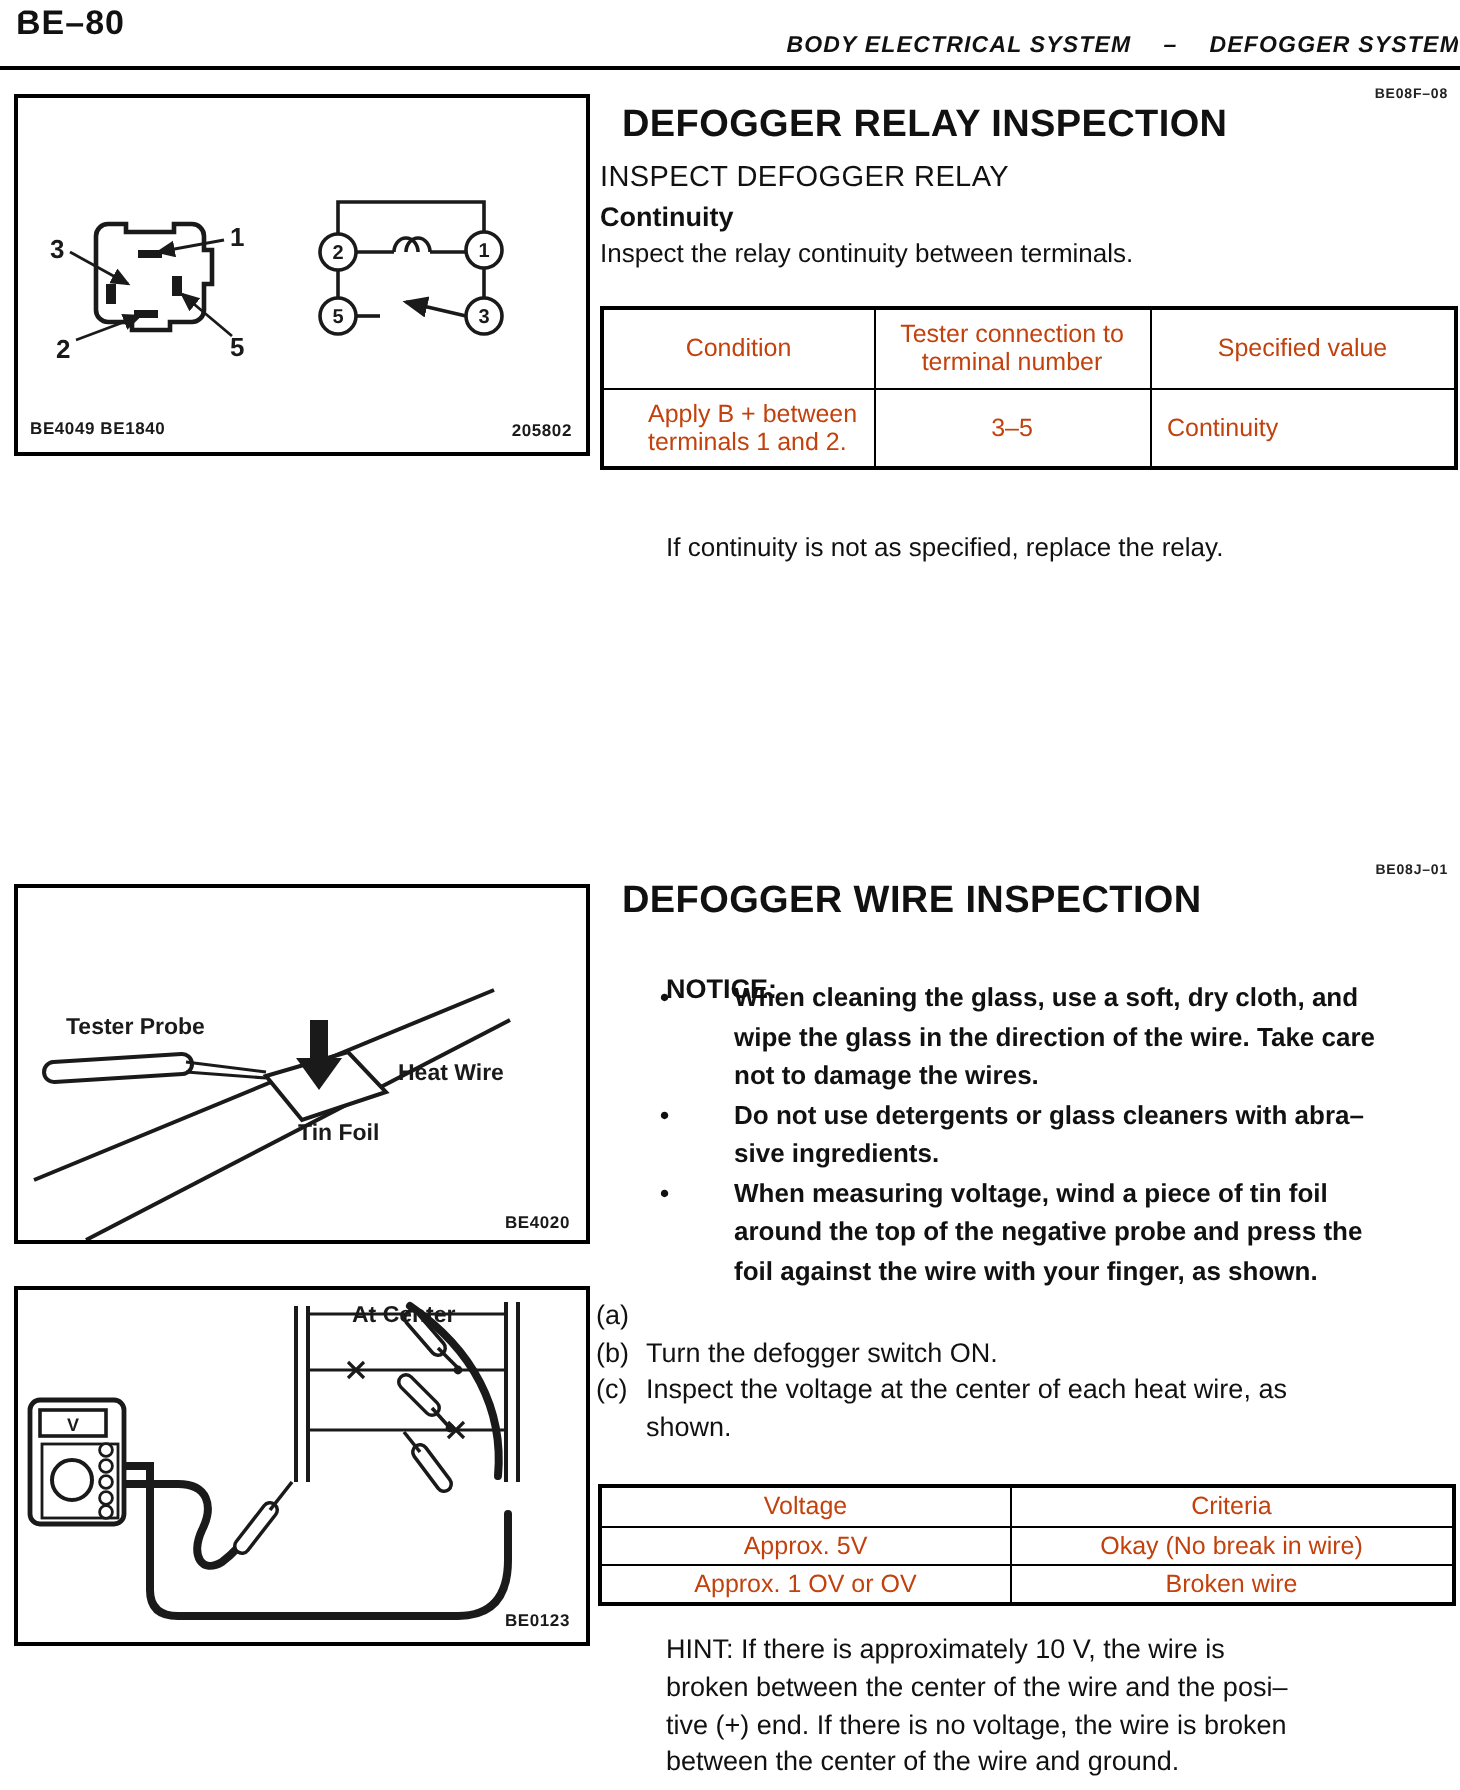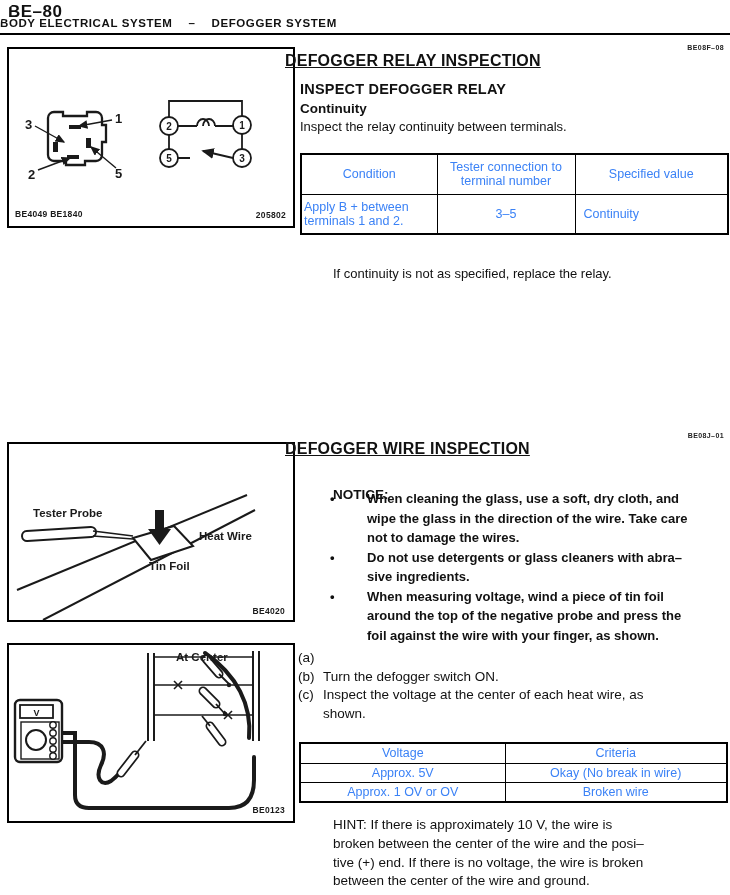--- a/index.html
+++ b/index.html
@@ -1,31 +1,31 @@
 <!DOCTYPE html>
 <html><head>
 <meta charset="utf-8">
 <style>
   html,body{margin:0;padding:0;background:#fff;}
   .page{position:relative;width:730px;height:895px;background:#fff;overflow:hidden;
         font-family:"Liberation Sans",sans-serif;color:#111;border-radius:28px;}
   .abs{position:absolute;}
   .page-num{left:8px;top:2px;font-size:17px;font-weight:bold;letter-spacing:.5px;}
-  .hdr{left:0;top:17px;width:730px;text-align:left;font-size:11.5px;font-weight:bold;letter-spacing:.6px;}
+  .hdr{left:0;top:17px;width:730px;text-align:right;font-size:11.5px;font-weight:bold;letter-spacing:.6px;font-style:italic;}
   .hdr .sep{display:inline-block;margin:0 16px;}
   .hdr-rule{left:0;top:33px;width:730px;height:2px;background:#000;}
   .figure{position:absolute;left:7px;width:288px;border:2px solid #000;background:#fff;box-sizing:border-box;}
   .sec-code{left:300px;width:424px;text-align:right;font-size:7px;font-weight:bold;letter-spacing:.4px;color:#222;}
-  .h1{left:285px;font-size:16px;font-weight:bold;letter-spacing:.2px;white-space:nowrap;text-decoration:underline;}
-  .h2{left:300px;font-size:14.5px;font-weight:bold;letter-spacing:.2px;white-space:nowrap;}
+  .h1{left:311px;font-size:19px;font-weight:bold;letter-spacing:.2px;white-space:nowrap;}
+  .h2{left:300px;font-size:14.5px;font-weight:normal;letter-spacing:.2px;white-space:nowrap;}
   .h3{left:300px;font-size:13.5px;font-weight:bold;white-space:nowrap;}
   .body-text{font-size:13px;white-space:nowrap;}
   .pre{white-space:pre-line;}
   table{border-collapse:collapse;table-layout:fixed;}
-  .dtable{position:absolute;left:300px;width:427px;border:2px solid #000;font-size:12.5px;color:#3b82f6;}
+  .dtable{position:absolute;left:300px;width:427px;border:2px solid #000;font-size:12.5px;color:#c2410c;}
   .dtable th,.dtable td{border:1px solid #000;font-weight:normal;padding:2px 4px;vertical-align:middle;}
   .dtable .ctr{text-align:center;}
   .dtable .lft{text-align:left;padding-left:8px;}
   .notice-label{left:333px;font-size:13.5px;font-weight:bold;margin-top:20px;}
   .bullets{left:330px;width:400px;}
   .bullet-row{display:flex;}
   .bullet-mark{width:37px;font-size:13px;font-weight:bold;line-height:19.5px;}
   .bullet-text{font-size:13px;font-weight:bold;line-height:19.5px;}
   .steps{left:298px;width:430px;}
   .step-row{display:flex;}
@@ -117,21 +117,21 @@
       </colgroup>
     <thead>
       <tr style="height:40px;">
         <th class="ctr">Condition</th>
         <th class="ctr">Tester connection to terminal number</th>
         <th class="ctr">Specified value</th>
       </tr>
     </thead>
     <tbody>
       <tr style="height:40px;">
-        <td style="text-align:left;padding-left:2px;">Apply B + between terminals 1 and 2.</td>
+        <td style="text-align:left;padding-left:22px;">Apply B + between terminals 1 and 2.</td>
         <td class="ctr">3–5</td>
         <td class="lft">Continuity</td>
       </tr>
     </tbody>
   </table>
 
   <div class="abs body-text" style="left:333px;top:266px;">If continuity is not as specified, replace the relay.</div>
 
   <div class="figure" style="top:442px;height:180px;">
     <svg width="284" height="176" viewBox="0 0 284 176">

